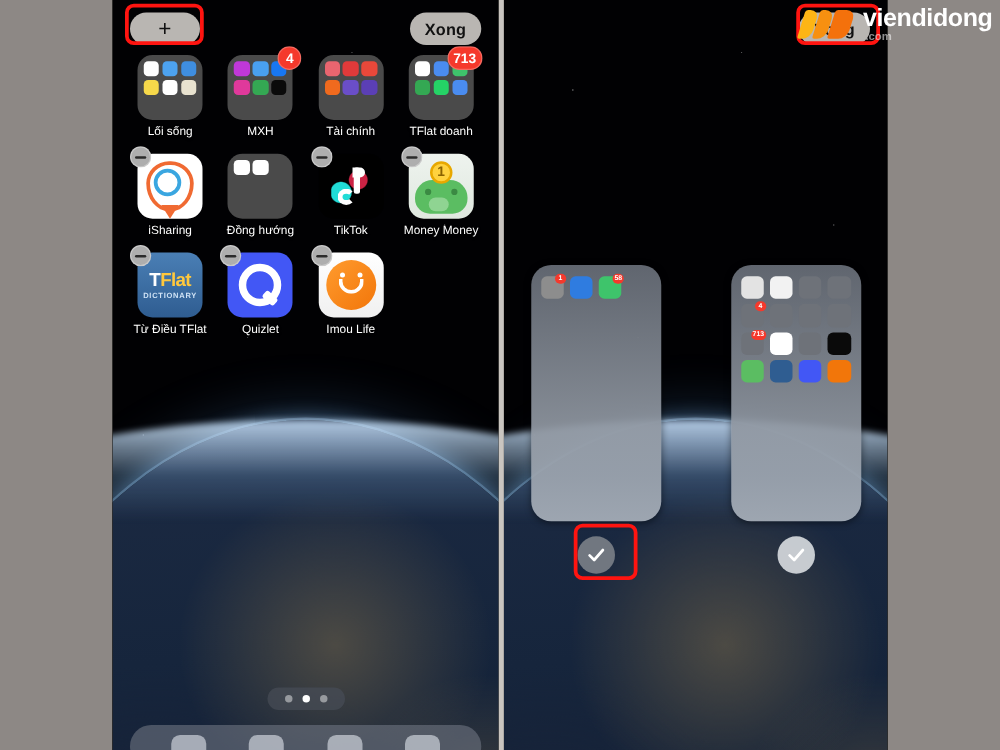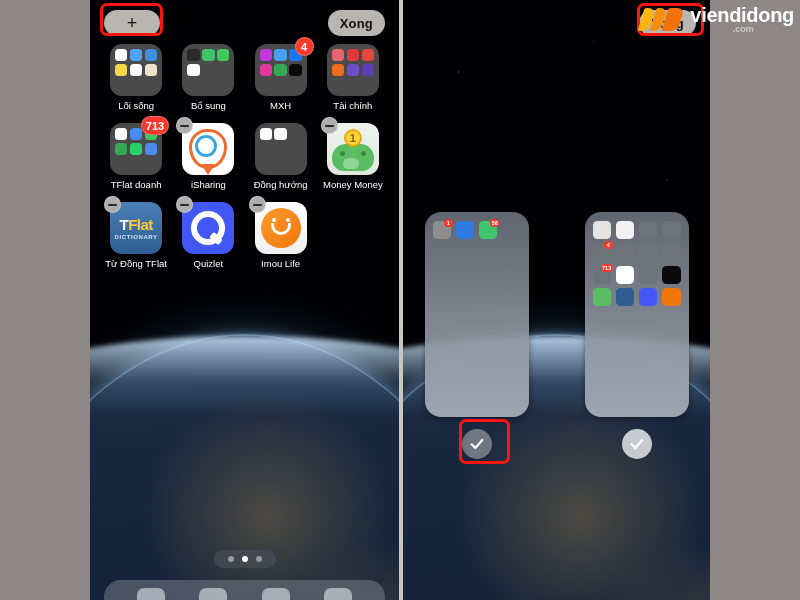--- a/index.html
+++ b/index.html
@@ -218,21 +218,21 @@
   
   .hl { position: absolute; border: 3px solid #ff1410; border-radius: 7px; z-index: 20; pointer-events: none; }
 
   
   .watermark { position: absolute; right: 6px; top: 6px; z-index: 30; display: flex; align-items: center; gap: 5px; }
   .wm-mark { position: relative; width: 44px; height: 28px; }
   .wm-mark .s { position: absolute; top: 2px; height: 23px; border-radius: 2px 7px 7px 2px; transform: skewX(-17deg); }
   .wm-mark .s1 { left: 0;  width: 11px; background: #fdb515; }
   .wm-mark .s2 { left: 12px; width: 11px; background: #f79010; }
   .wm-mark .s3 { left: 24px; width: 16px; background: #f4710c; }
-  .wm-text { line-height: .95; text-align: center; }
+  .wm-text { line-height: .95; }
   .wm-name { font-size: 20px; font-weight: 700; color: #ffffff; letter-spacing: -.3px; }
   .wm-dom { font-size: 9px; font-weight: 600; color: rgba(255,255,255,.55); margin-left: 2px; }
 </style>
 </head>
 <body>
 
 <div class="stage">
 
   <div class="phone" id="panel-left">
     <div class="wallpaper">
@@ -266,40 +266,20 @@
             </div>
 
     </div>
     <div class="applabel">Lối sống</div>
   </div>
   <div class="app">
     <div class="iconwrap">
 
       <div class="icon folder">
               <div class="minigrid">
-                <div class="mini" style="background:#2b2b2b"></div>
-                <div class="mini" style="background:#3ec46b"></div>
-                <div class="mini" style="background:#3ecb5a"></div>
-                <div class="mini" style="background:#ffffff"></div>
-                <div class="mini" style="background:transparent"></div>
-                <div class="mini" style="background:transparent"></div>
-                <div class="mini" style="background:transparent"></div>
-                <div class="mini" style="background:transparent"></div>
-                <div class="mini" style="background:transparent"></div>
-              </div>
-            </div>
-
-    </div>
-    <div class="applabel">Bổ sung</div>
-  </div>
-  <div class="app">
-    <div class="iconwrap">
-
-      <div class="icon folder">
-              <div class="minigrid">
                 <div class="mini" style="background:#c038d8"></div>
                 <div class="mini" style="background:#49a0f0"></div>
                 <div class="mini" style="background:#1877f2"></div>
                 <div class="mini" style="background:#e0399b"></div>
                 <div class="mini" style="background:#34a853"></div>
                 <div class="mini" style="background:#0a0a0a"></div>
                 <div class="mini" style="background:transparent"></div>
                 <div class="mini" style="background:transparent"></div>
                 <div class="mini" style="background:transparent"></div>
               </div>
@@ -377,41 +357,57 @@
                 <div class="mini" style="background:transparent"></div>
               </div>
             </div>
 
     </div>
     <div class="applabel">Đồng hướng</div>
   </div>
   <div class="app">
     <div class="iconwrap">
       <div class="minus"></div>
+      <div class="icon ic-tiktok">
+              <div class="cy"></div>
+              <div class="mg"></div>
+              <div class="note">
+                <div class="flag"></div>
+                <div class="stem"></div>
+                <div class="ball"></div>
+              </div>
+            </div>
+
+    </div>
+    <div class="applabel">TikTok</div>
+  </div>
+  <div class="app">
+    <div class="iconwrap">
+      <div class="minus"></div>
       <div class="icon ic-money">
               <div class="pig"></div>
               <div class="snout"></div>
               <div class="eye l"></div>
               <div class="eye r"></div>
               <div class="coin">1</div>
             </div>
 
     </div>
     <div class="applabel">Money Money</div>
   </div>
   <div class="app">
     <div class="iconwrap">
       <div class="minus"></div>
       <div class="icon ic-tflat">
               <div class="t1"><em>T</em>Flat</div>
               <div class="t2">DICTIONARY</div>
             </div>
 
     </div>
-    <div class="applabel">Từ Đồng TFlat</div>
+    <div class="applabel">Từ Điều TFlat</div>
   </div>
   <div class="app">
     <div class="iconwrap">
       <div class="minus"></div>
       <div class="icon ic-quizlet">
               <div class="q"></div>
             </div>
 
     </div>
     <div class="applabel">Quizlet</div>

